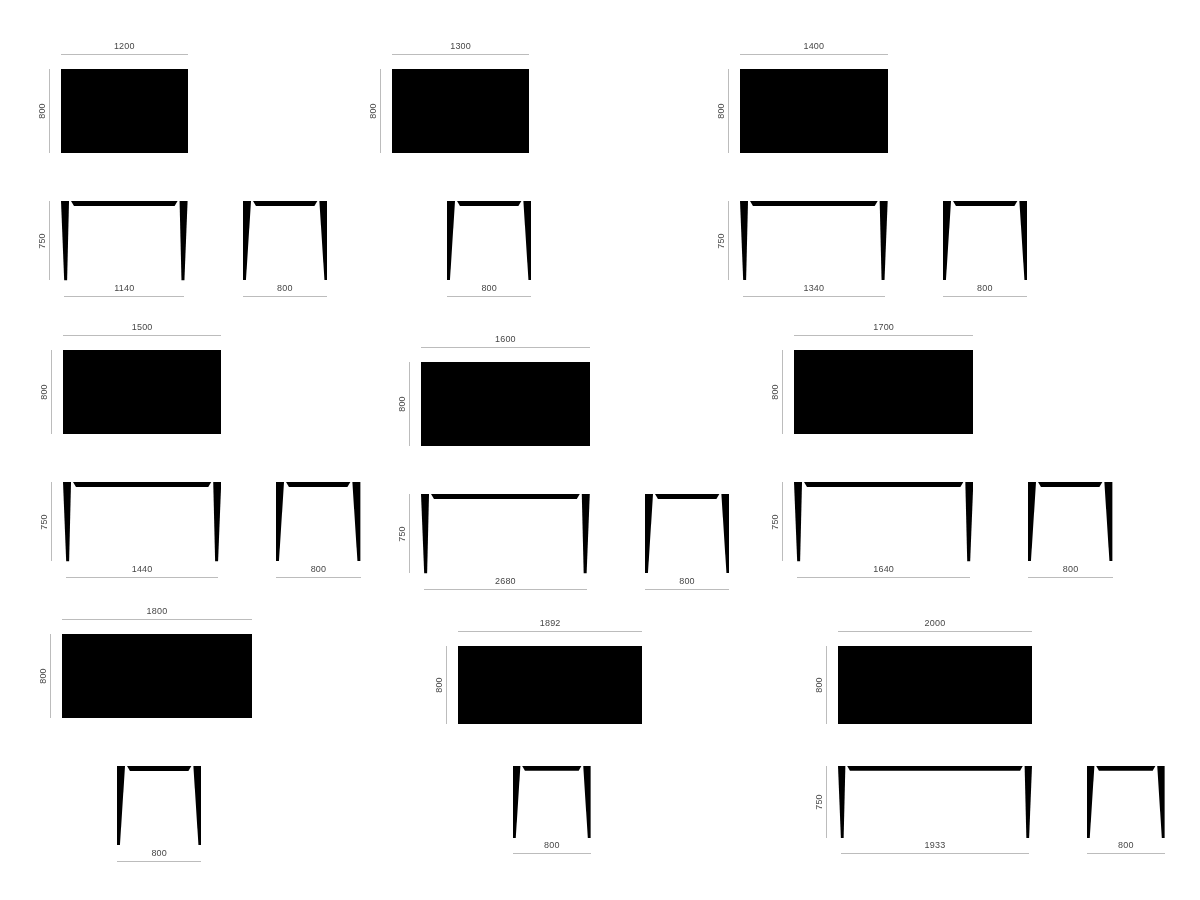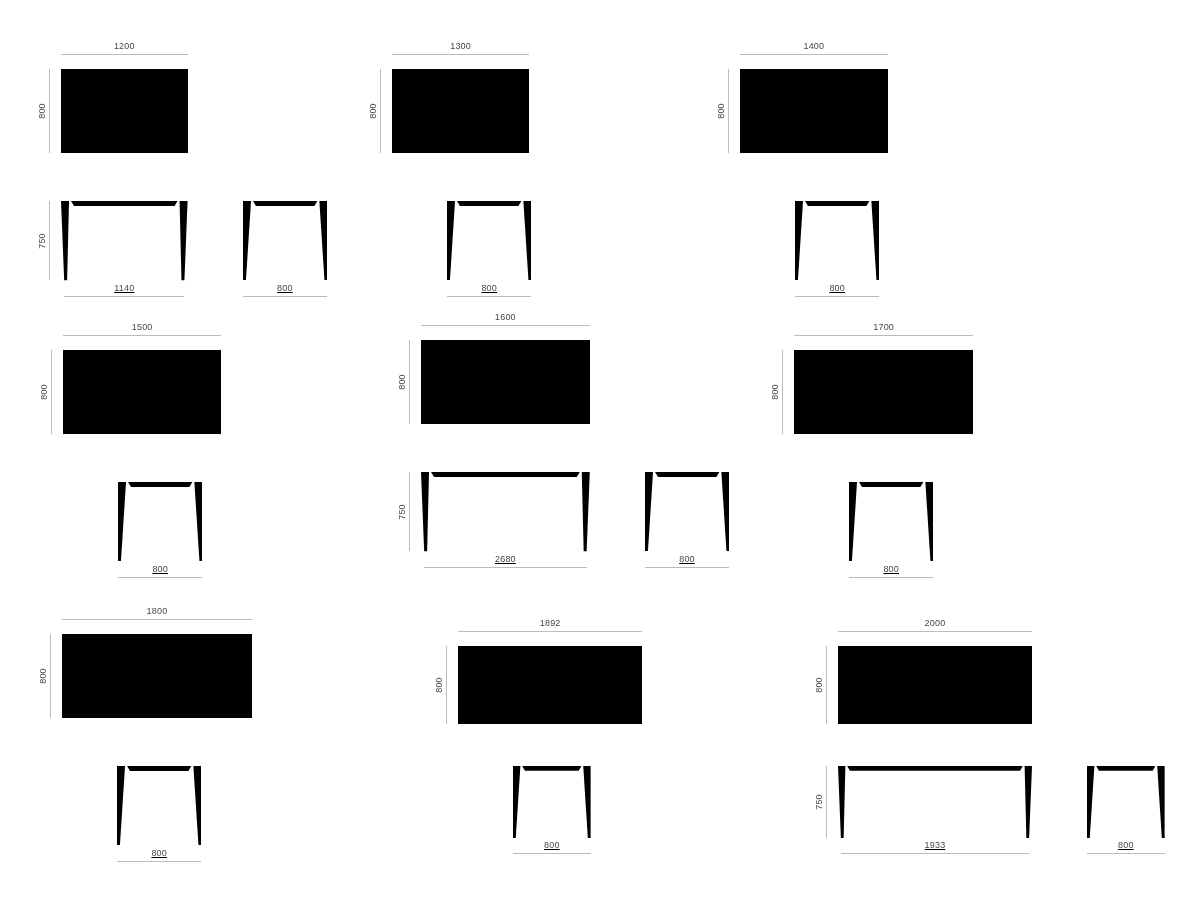--- a/index.html
+++ b/index.html
@@ -11,21 +11,21 @@
   .cell{position:absolute;}
   .dlab{
     font-size:9px;line-height:11px;height:11px;color:#474747;text-align:center;
     letter-spacing:.2px;white-space:nowrap;
   }
   .dline{height:1px;background:#bcbcbc;margin-top:2px;}
   .tdim{margin-left:26px;}
   .topview{margin-left:26px;margin-top:14px;position:relative;}
   .toprect{background:#000;}
   .vrow{display:flex;align-items:flex-start;margin-left:26px;}
-  .viewblk{position:relative;text-decoration:underline;}
+  .viewblk{position:relative;}
   .sideblk{margin-left:55px;}
   .vdim{position:absolute;left:-26px;top:0;width:26px;}
   .vline{position:absolute;right:11px;top:0;bottom:0;width:1px;background:#bcbcbc;}
   .vlab{
     position:absolute;top:50%;left:7px;transform:translate(-50%,-50%) rotate(-90deg);
     font-size:9px;color:#474747;letter-spacing:.2px;white-space:nowrap;
   }
   .bdim{margin:2px auto 0 auto;}
   svg{display:block;}
 </style>
@@ -106,20 +106,35 @@
         <div class="dline"></div>
       </div>
       <div class="topview" style="width:147.7px;height:84.4px">
         <div class="toprect" style="width:147.7px;height:84.4px"></div>
         <div class="vdim" style="height:84.4px">
           <span class="vlab">800</span>
           <span class="vline"></span>
         </div>
       </div>
       <div class="vrow" style="margin-top:48px">
+        <div class="viewblk">
+          <div class="vdim" style="height:79.1px">
+            <span class="vlab">750</span>
+            <span class="vline"></span>
+          </div>
+          <svg width="147.70" height="79.13" viewBox="0 0 147.70 79.13" xmlns="http://www.w3.org/2000/svg">
+            <polygon fill="#000000" points="0,0 8.02,0 6.12,79.13 3.17,79.13"></polygon>
+            <polygon fill="#000000" points="147.70,0 139.68,0 141.58,79.13 144.53,79.13"></polygon>
+            <polygon fill="#000000" points="10.02,0 137.68,0 134.72,5.06 12.98,5.06"></polygon>
+          </svg>
+          <div class="bdim" style="width:141.4px">
+            <div class="dlab">1340</div>
+            <div class="dline"></div>
+          </div>
+        </div>
         <div class="viewblk sideblk">
           <svg width="84.40" height="79.13" viewBox="0 0 84.40 79.13" xmlns="http://www.w3.org/2000/svg">
             <polygon fill="#000000" points="0,0 8.02,0 2.95,79.13 0.00,79.13"></polygon>
             <polygon fill="#000000" points="84.40,0 76.38,0 81.45,79.13 84.40,79.13"></polygon>
             <polygon fill="#000000" points="10.02,0 74.38,0 71.42,5.06 12.98,5.06"></polygon>
           </svg>
           <div class="bdim" style="width:84.4px">
             <div class="dlab">800</div>
             <div class="dline"></div>
           </div>
@@ -132,34 +147,49 @@
         <div class="dline"></div>
       </div>
       <div class="topview" style="width:158.3px;height:84.4px">
         <div class="toprect" style="width:158.3px;height:84.4px"></div>
         <div class="vdim" style="height:84.4px">
           <span class="vlab">800</span>
           <span class="vline"></span>
         </div>
       </div>
       <div class="vrow" style="margin-top:48px">
-        <div class="viewblk sideblk">
-          <svg width="84.40" height="79.13" viewBox="0 0 84.40 79.13" xmlns="http://www.w3.org/2000/svg">
-            <polygon fill="#000000" points="0,0 8.02,0 2.95,79.13 0.00,79.13"></polygon>
-            <polygon fill="#000000" points="84.40,0 76.38,0 81.45,79.13 84.40,79.13"></polygon>
-            <polygon fill="#000000" points="10.02,0 74.38,0 71.42,5.06 12.98,5.06"></polygon>
-          </svg>
-          <div class="bdim" style="width:84.4px">
-            <div class="dlab">800</div>
-            <div class="dline"></div>
-          </div>
-        </div>
-      </div>
-    </div>
-    <div class="cell" style="left: 395px; top: 312px;">
+        <div class="viewblk">
+          <div class="vdim" style="height:79.1px">
+            <span class="vlab">750</span>
+            <span class="vline"></span>
+          </div>
+          <svg width="158.25" height="79.13" viewBox="0 0 158.25 79.13" xmlns="http://www.w3.org/2000/svg">
+            <polygon fill="#000000" points="0,0 8.02,0 6.12,79.13 3.17,79.13"></polygon>
+            <polygon fill="#000000" points="158.25,0 150.23,0 152.13,79.13 155.09,79.13"></polygon>
+            <polygon fill="#000000" points="10.02,0 148.23,0 145.27,5.06 12.98,5.06"></polygon>
+          </svg>
+          <div class="bdim" style="width:151.9px">
+            <div class="dlab">1440</div>
+            <div class="dline"></div>
+          </div>
+        </div>
+        <div class="viewblk sideblk">
+          <svg width="84.40" height="79.13" viewBox="0 0 84.40 79.13" xmlns="http://www.w3.org/2000/svg">
+            <polygon fill="#000000" points="0,0 8.02,0 2.95,79.13 0.00,79.13"></polygon>
+            <polygon fill="#000000" points="84.40,0 76.38,0 81.45,79.13 84.40,79.13"></polygon>
+            <polygon fill="#000000" points="10.02,0 74.38,0 71.42,5.06 12.98,5.06"></polygon>
+          </svg>
+          <div class="bdim" style="width:84.4px">
+            <div class="dlab">800</div>
+            <div class="dline"></div>
+          </div>
+        </div>
+      </div>
+    </div>
+    <div class="cell" style="left: 395px; top: 334px;">
       <div class="tdim" style="width:168.8px">
         <div class="dlab">1600</div>
         <div class="dline"></div>
       </div>
       <div class="topview" style="width:168.8px;height:84.4px">
         <div class="toprect" style="width:168.8px;height:84.4px"></div>
         <div class="vdim" style="height:84.4px">
           <span class="vlab">800</span>
           <span class="vline"></span>
         </div>
@@ -199,20 +229,35 @@
         <div class="dline"></div>
       </div>
       <div class="topview" style="width:179.3px;height:84.4px">
         <div class="toprect" style="width:179.3px;height:84.4px"></div>
         <div class="vdim" style="height:84.4px">
           <span class="vlab">800</span>
           <span class="vline"></span>
         </div>
       </div>
       <div class="vrow" style="margin-top:48px">
+        <div class="viewblk">
+          <div class="vdim" style="height:79.1px">
+            <span class="vlab">750</span>
+            <span class="vline"></span>
+          </div>
+          <svg width="179.35" height="79.13" viewBox="0 0 179.35 79.13" xmlns="http://www.w3.org/2000/svg">
+            <polygon fill="#000000" points="0,0 8.02,0 6.12,79.13 3.17,79.13"></polygon>
+            <polygon fill="#000000" points="179.35,0 171.33,0 173.23,79.13 176.19,79.13"></polygon>
+            <polygon fill="#000000" points="10.02,0 169.33,0 166.37,5.06 12.98,5.06"></polygon>
+          </svg>
+          <div class="bdim" style="width:173.0px">
+            <div class="dlab">1640</div>
+            <div class="dline"></div>
+          </div>
+        </div>
         <div class="viewblk sideblk">
           <svg width="84.40" height="79.13" viewBox="0 0 84.40 79.13" xmlns="http://www.w3.org/2000/svg">
             <polygon fill="#000000" points="0,0 8.02,0 2.95,79.13 0.00,79.13"></polygon>
             <polygon fill="#000000" points="84.40,0 76.38,0 81.45,79.13 84.40,79.13"></polygon>
             <polygon fill="#000000" points="10.02,0 74.38,0 71.42,5.06 12.98,5.06"></polygon>
           </svg>
           <div class="bdim" style="width:84.4px">
             <div class="dlab">800</div>
             <div class="dline"></div>
           </div>

